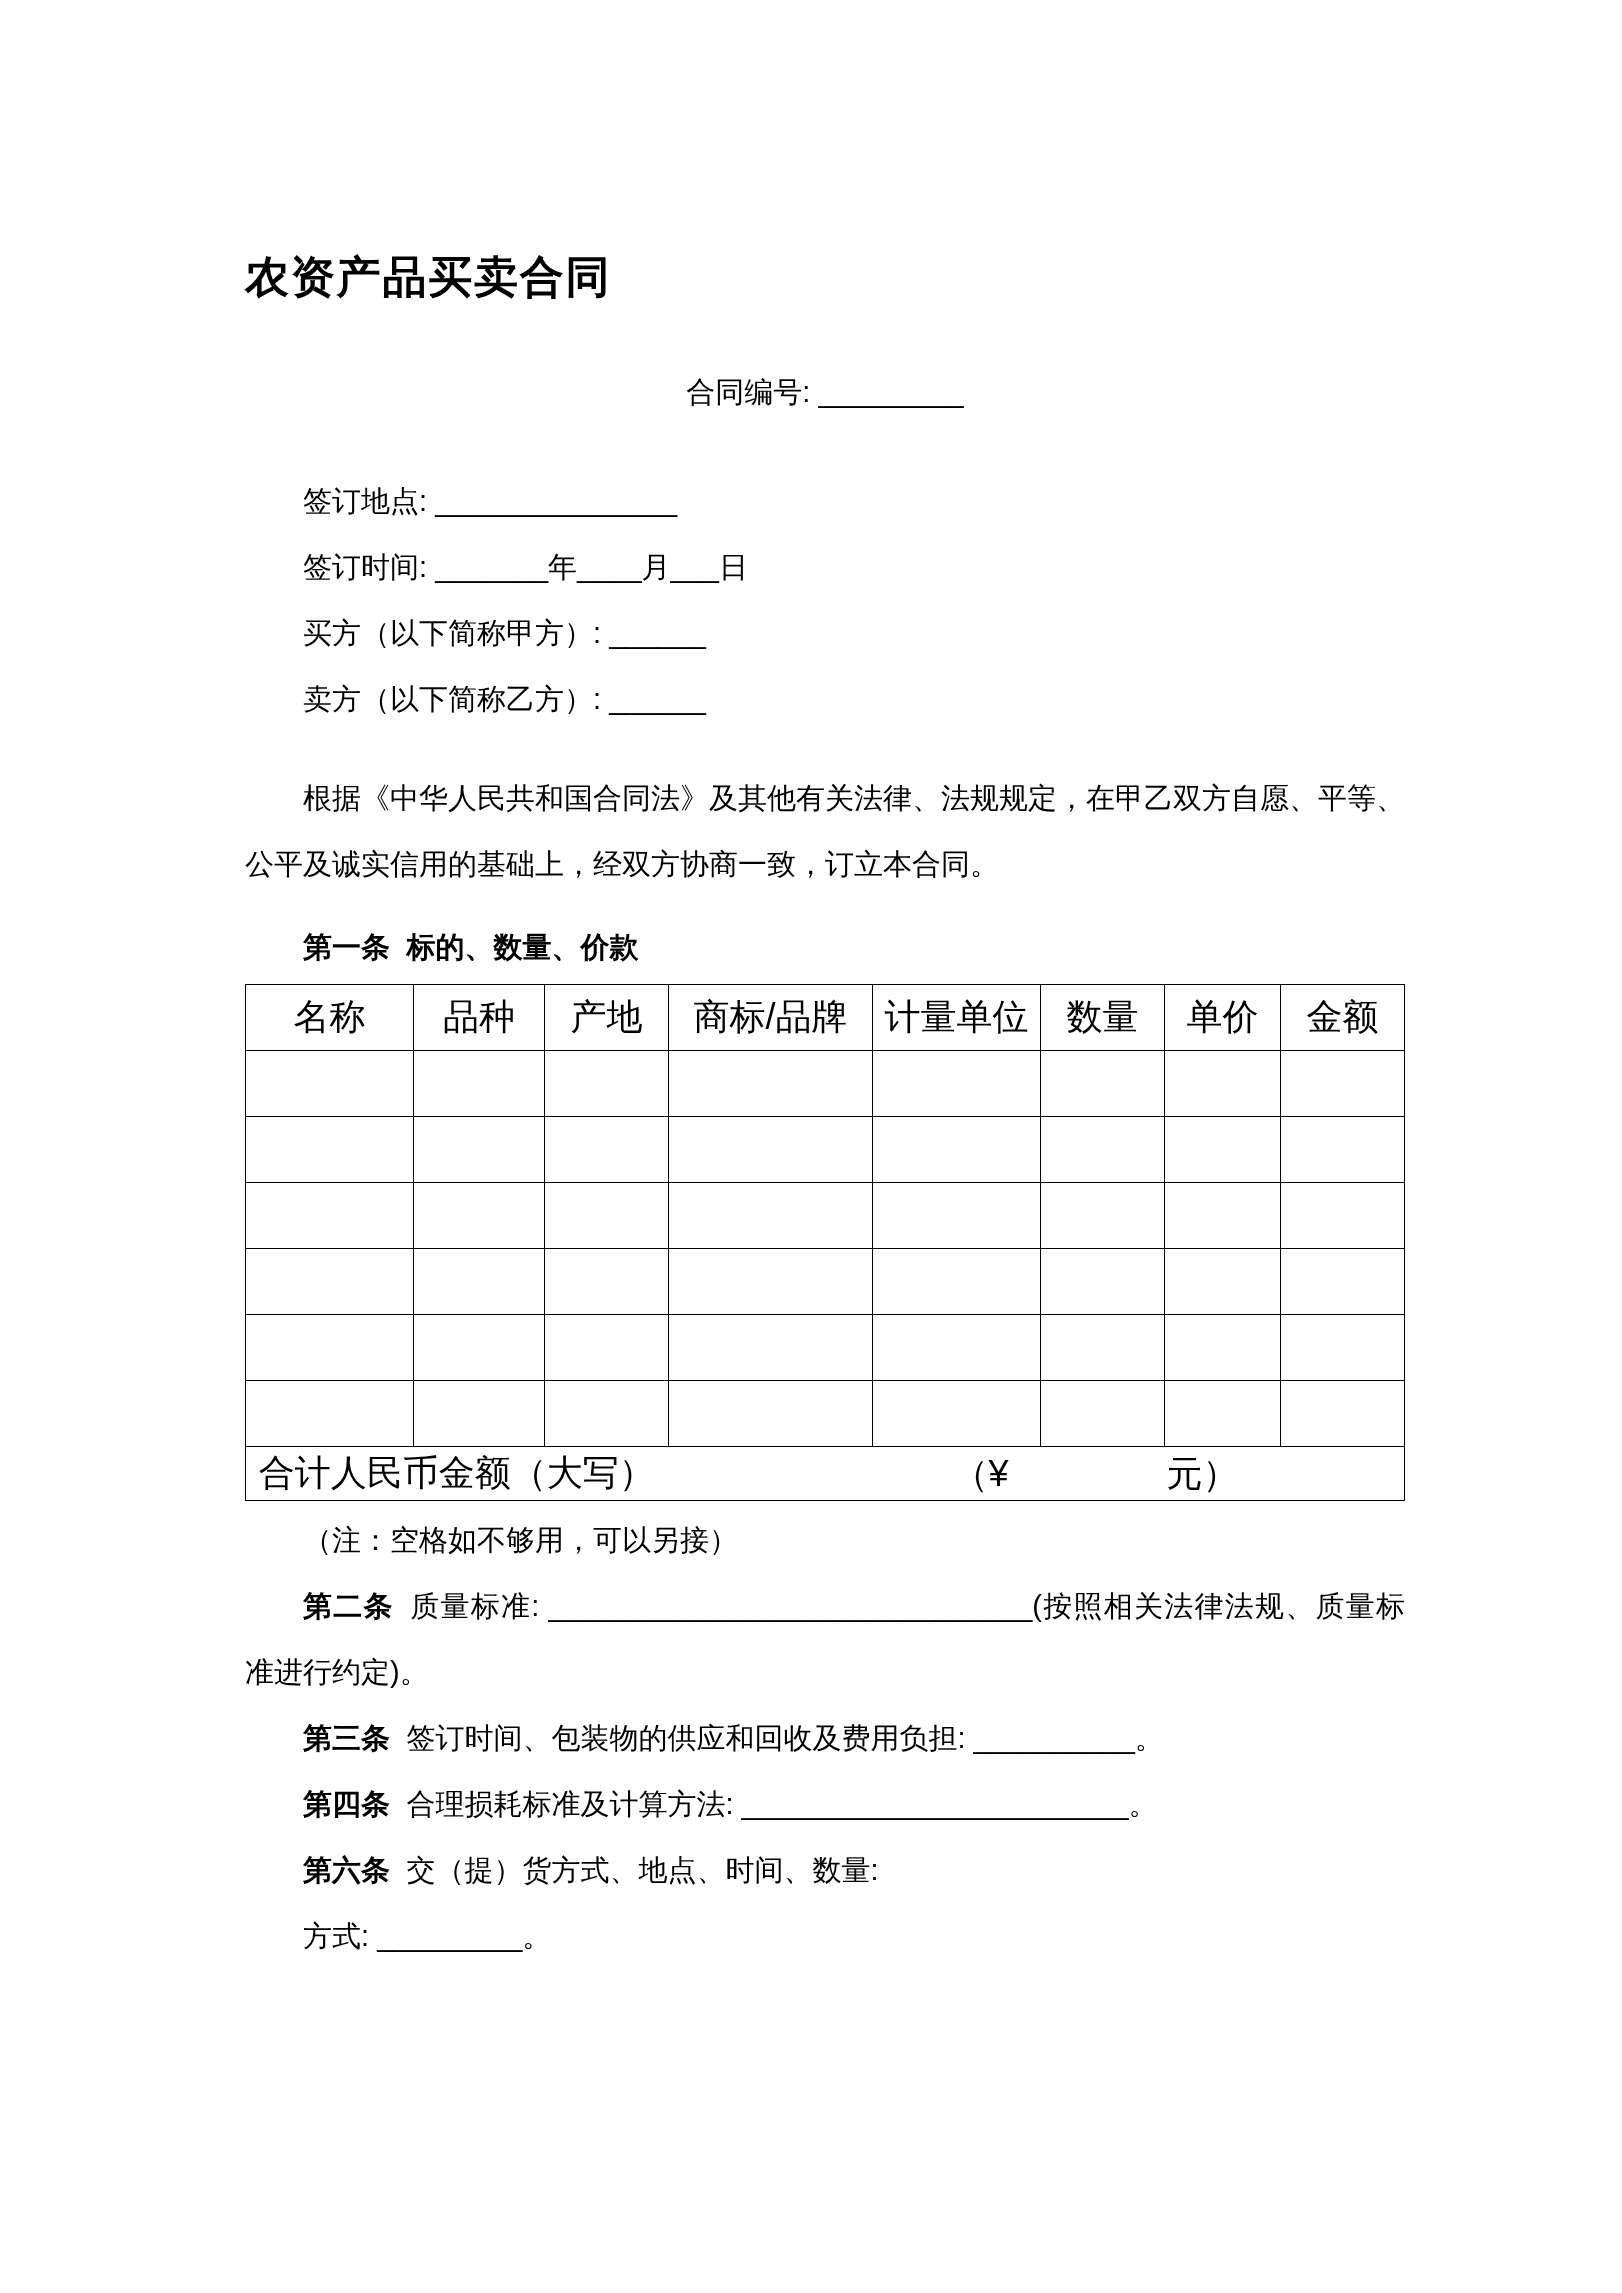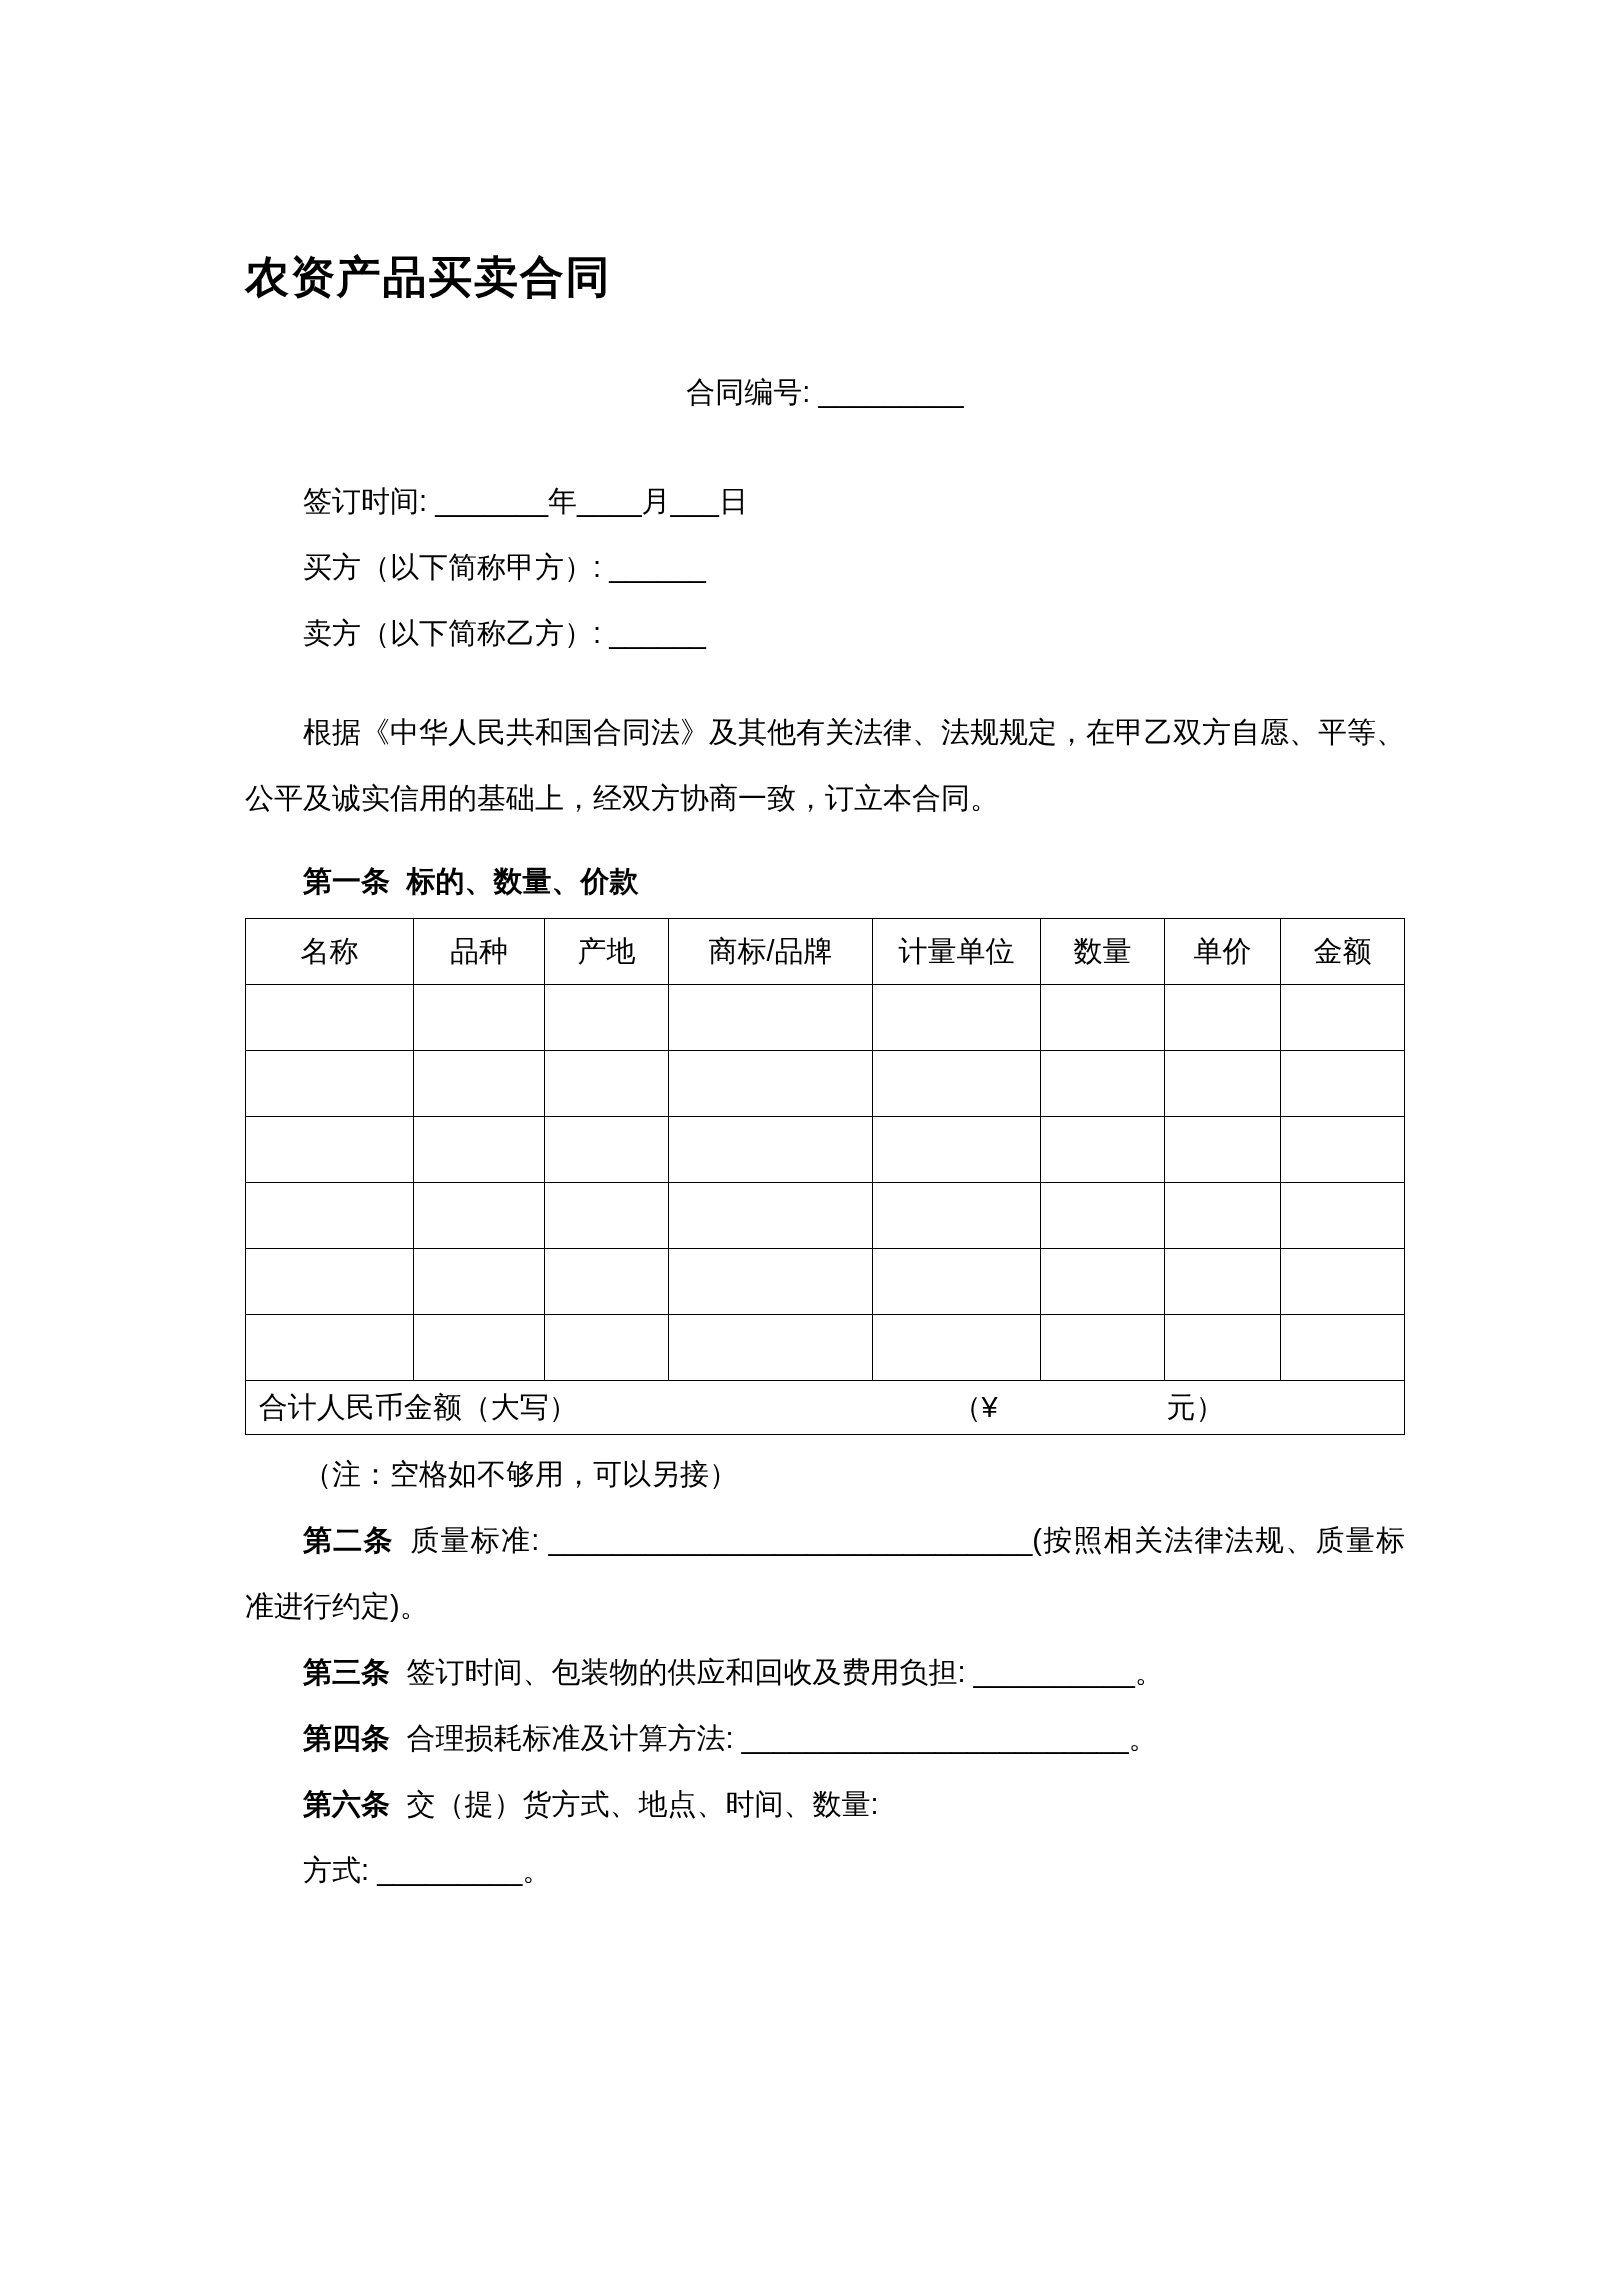--- a/index.html
+++ b/index.html
@@ -54,21 +54,21 @@
     table-layout: fixed;
     margin-top: 9px;
   }
   .goods th, .goods td {
     border: 0.9px solid #000;
     height: 66px;
     padding: 0;
     text-align: center;
     vertical-align: middle;
     font-weight: normal;
-    font-size: 29px;
+    font-size: 36px;
     margin-top: 27px;
   }
   .goods .foot-cell {
     position: relative;
     height: 54px;
     text-align: left;
     padding-left: 12.7px;
   }
   .foot-cur, .foot-unit {
     position: absolute;
@@ -98,20 +98,23 @@
 
 <div class="page">
 
   <h1 class="title">农资产品买卖合同</h1>
 
   <div class="contract-no">
     <span>合同编号: </span><span class="blank">_________</span>
   </div>
 
   <div class="meta">
+    <p>
+      <span>签订地点: </span><span class="blank">_______________</span>
+    </p>
     <p>
       <span>签订时间: </span><span class="blank">_______</span><span>年</span><span class="blank">____</span><span>月</span><span class="blank">___</span><span>日</span>
     </p>
     <p>
       <span>买方（以下简称甲方）: </span><span class="blank">______</span>
     </p>
     <p>
       <span>卖方（以下简称乙方）: </span><span class="blank">______</span>
     </p>
   </div>

